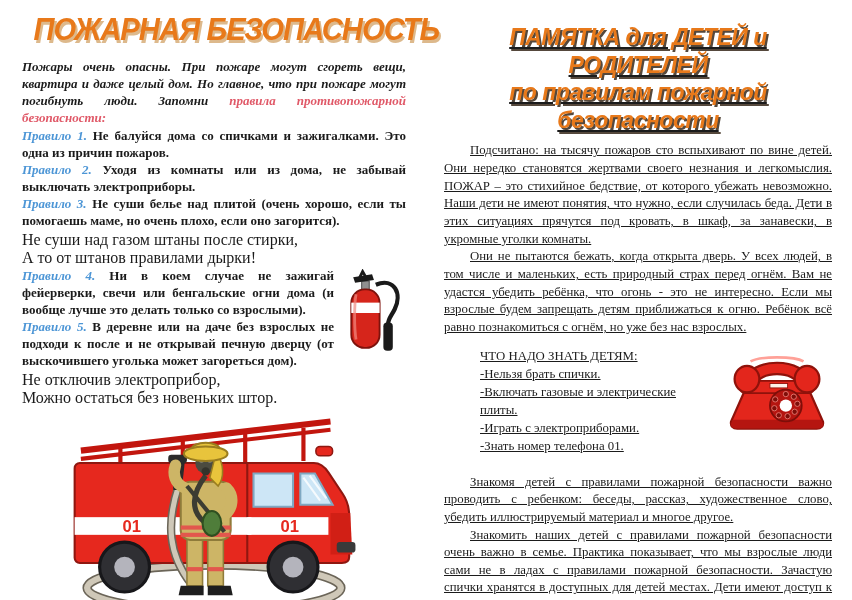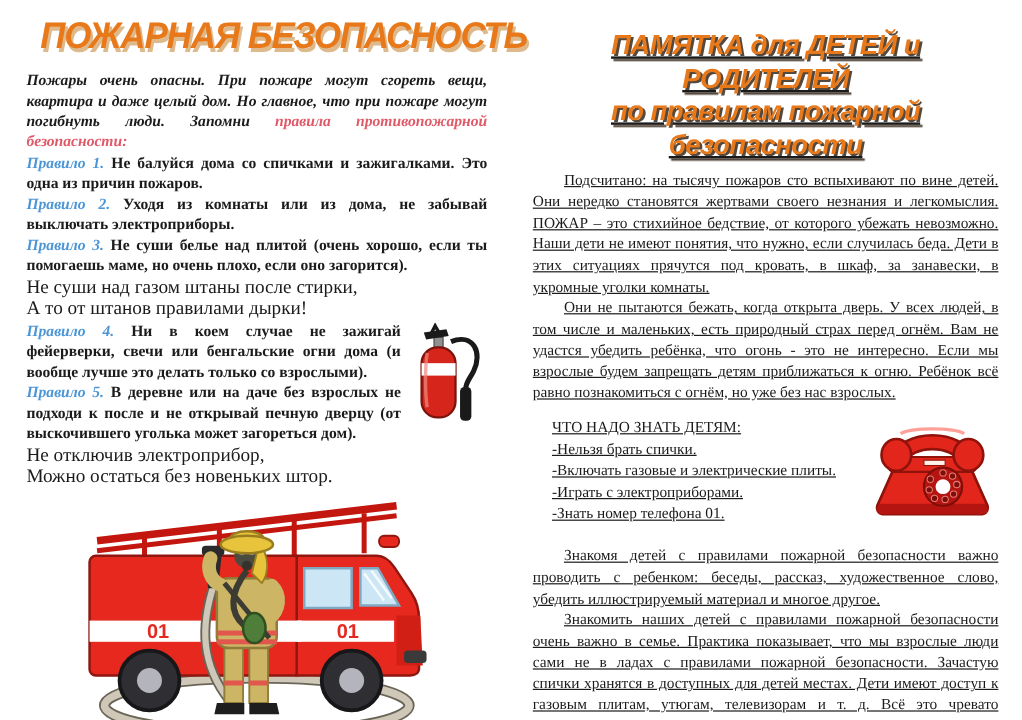--- a/index.html
+++ b/index.html
@@ -31,21 +31,21 @@
   .intro{font-style:italic;}
   .intro-red{color:#E05968;}
   .rlabel{color:#4D96D6;font-style:italic;font-weight:bold;}
   .verse{text-align:center !important;color:#E2373B;font-weight:bold;margin:1px 0 !important;}
   .ext-float{float:right;width:66px;height:88px;margin:2px 0 0 6px;}
 
   .truck-wrap{clear:both;text-align:center;margin-top:2px;}
 
   
   .rp p{margin:0;font-size:12.8px;line-height:1.38;text-align:justify;text-indent:26px;}
-  .know{margin:10px 0 10px 16px;font-size:12.8px;line-height:1.42;}
+  .know{margin:10px 0 10px 36px;font-size:12.8px;line-height:1.42;}
   .know div{text-indent:0;}
   .phone-float{float:right;width:106px;height:96px;margin:6px 2px 4px 8px;}
   .gap8{height:8px;}
 </style>
 </head>
 <body>
 
 <div class="sheet">
 
   <section class="page left lp">

